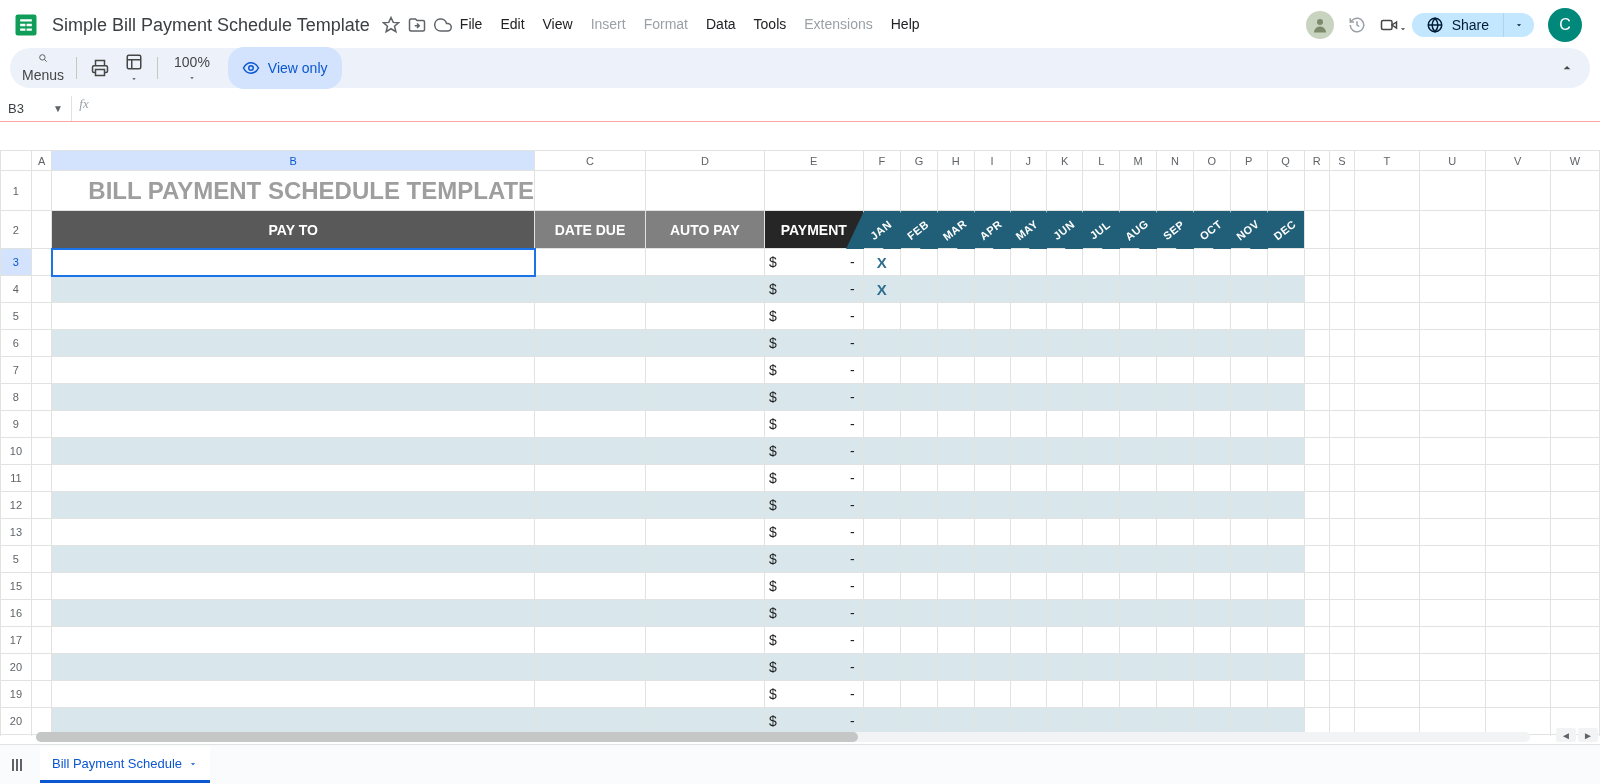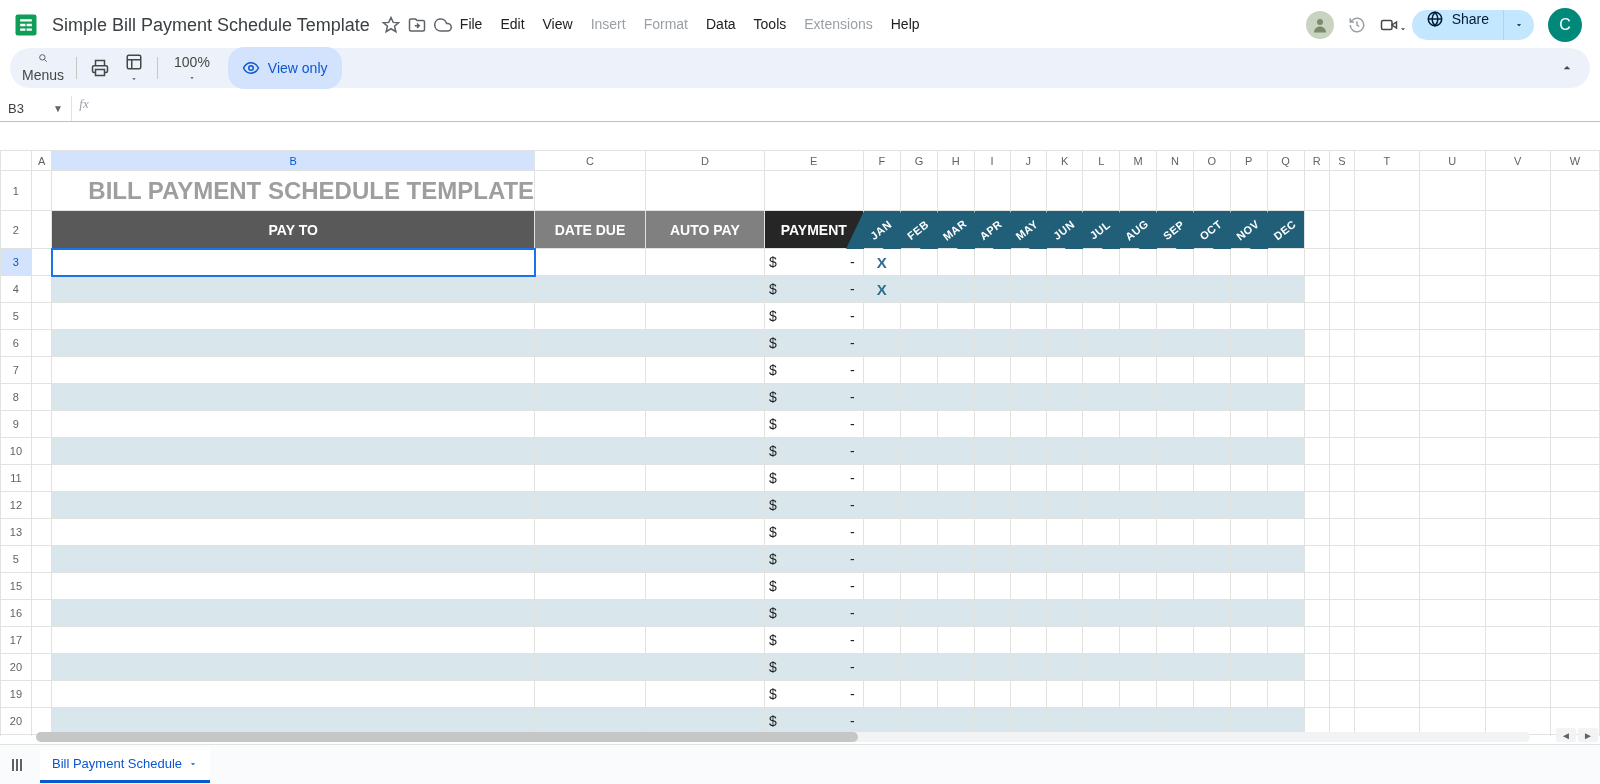--- a/index.html
+++ b/index.html
@@ -11,21 +11,21 @@
 .title-col { display: flex; flex-direction: row; margin-left: 6px; }
 .doc-name-row { display: flex; align-items: center; gap: 8px; height: 24px; }
 .doc-name { font-size: 18px; color: #3c4043; padding: 0 4px; }
 .title-icon { color: #5f6368; width: 18px; height: 18px; display: flex; align-items: center; justify-content: center; cursor: pointer; }
 .menu-row { display: flex; gap: 2px; height: 22px; align-items: center; }
 .menu-item { padding: 2px 8px; font-size: 14px; color: #202124; border-radius: 4px; cursor: pointer; }
 .menu-item.disabled { color: #9aa0a6; }
 .title-spacer { flex: 1; }
 .title-right { display: flex; align-items: center; gap: 14px; padding-right: 8px; }
 .avatar-small { width: 28px; height: 28px; border-radius: 50%; background: #c8d4bf; display: flex; align-items: center; justify-content: center; }
-.share-btn { display: flex; align-items: flex-start; background: #c2e7ff; border-radius: 20px; height: 30px; cursor: pointer; overflow: hidden; }
+.share-btn { display: flex; align-items: center; background: #c2e7ff; border-radius: 20px; height: 24px; cursor: pointer; overflow: hidden; }
 .share-btn-main { display:flex; align-items:center; gap:8px; padding: 0 14px; font-size: 14px; font-weight: 500; color: #001d35; }
 .share-btn-drop { padding: 0 10px; border-left: 1px solid rgba(0,0,0,.08); height:100%; display:flex; align-items:center;}
 .account { width: 34px; height: 34px; border-radius: 50%; background: #00897b; color: #fff; display: flex; align-items: center; justify-content: center; font-size: 16px; font-weight: 500; }
 
 
 .toolbar-wrap { padding: 0 10px 8px 10px; }
 .toolbar { background: #edf2fa; border-radius: 24px; height: 40px; display: flex; align-items: center; padding: 0 8px; gap: 4px; }
 .t-btn { height: 30px; min-width: 30px; border-radius: 4px; display: flex; align-items: center; justify-content: center; color: #444746; cursor: pointer; padding: 0 4px; gap:4px;flex-direction:column;}
 .t-sep { width: 1px; height: 22px; background: #c7c7c7; margin: 0 4px; }
 .zoom { font-size: 14px; padding: 0 4px; }

